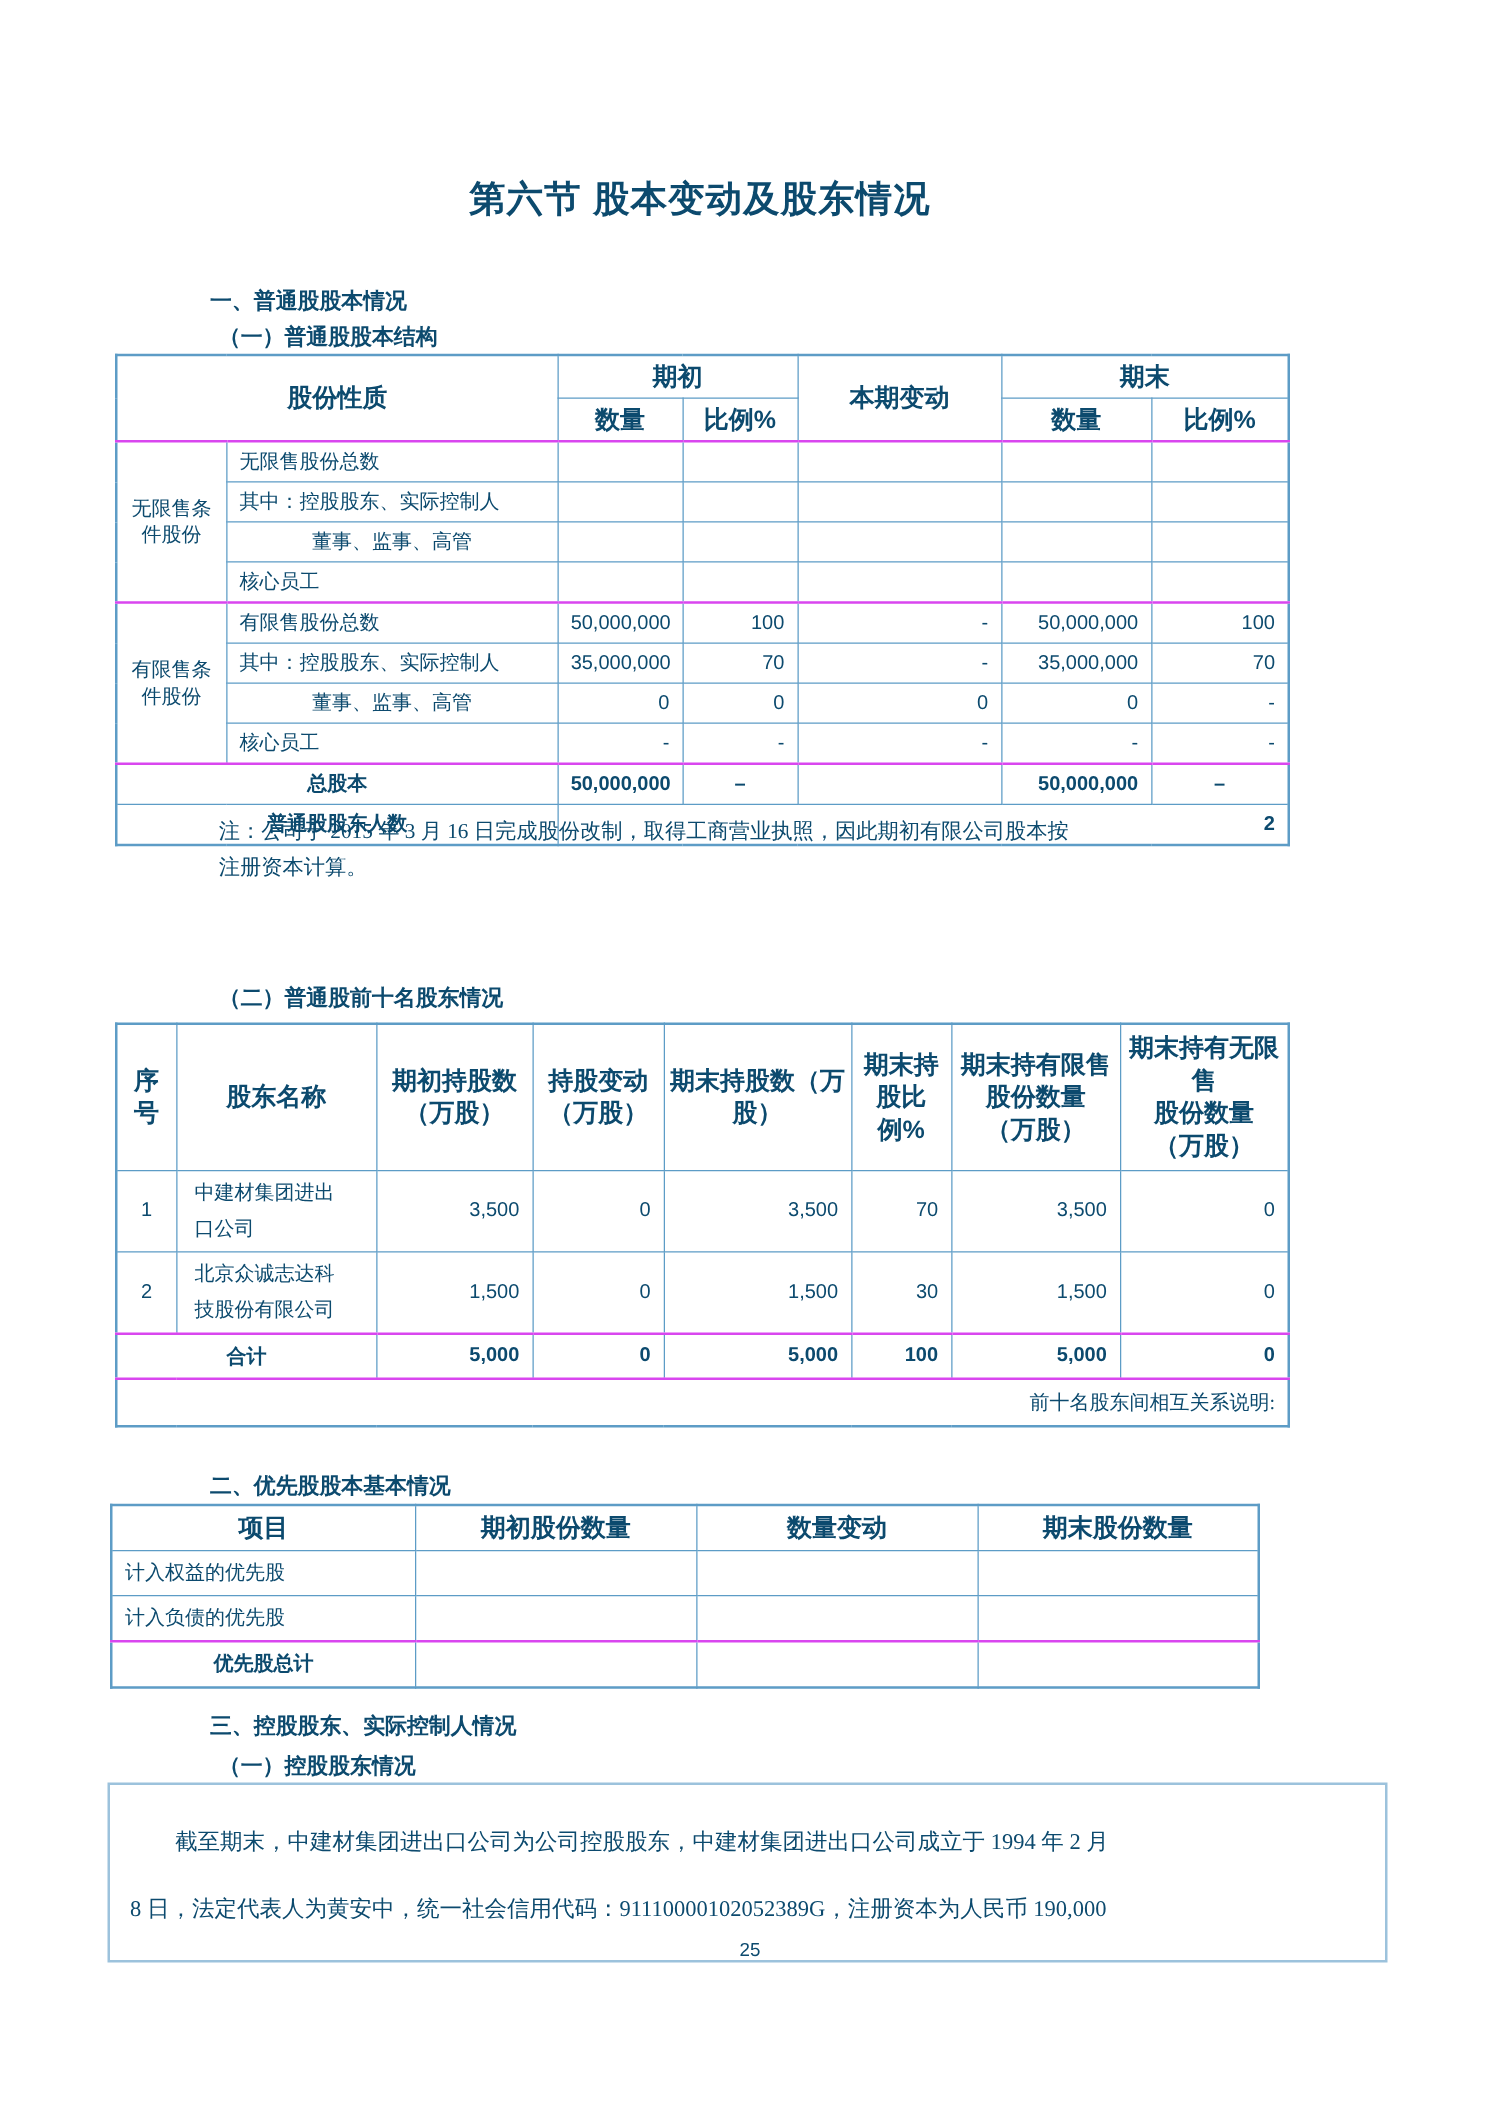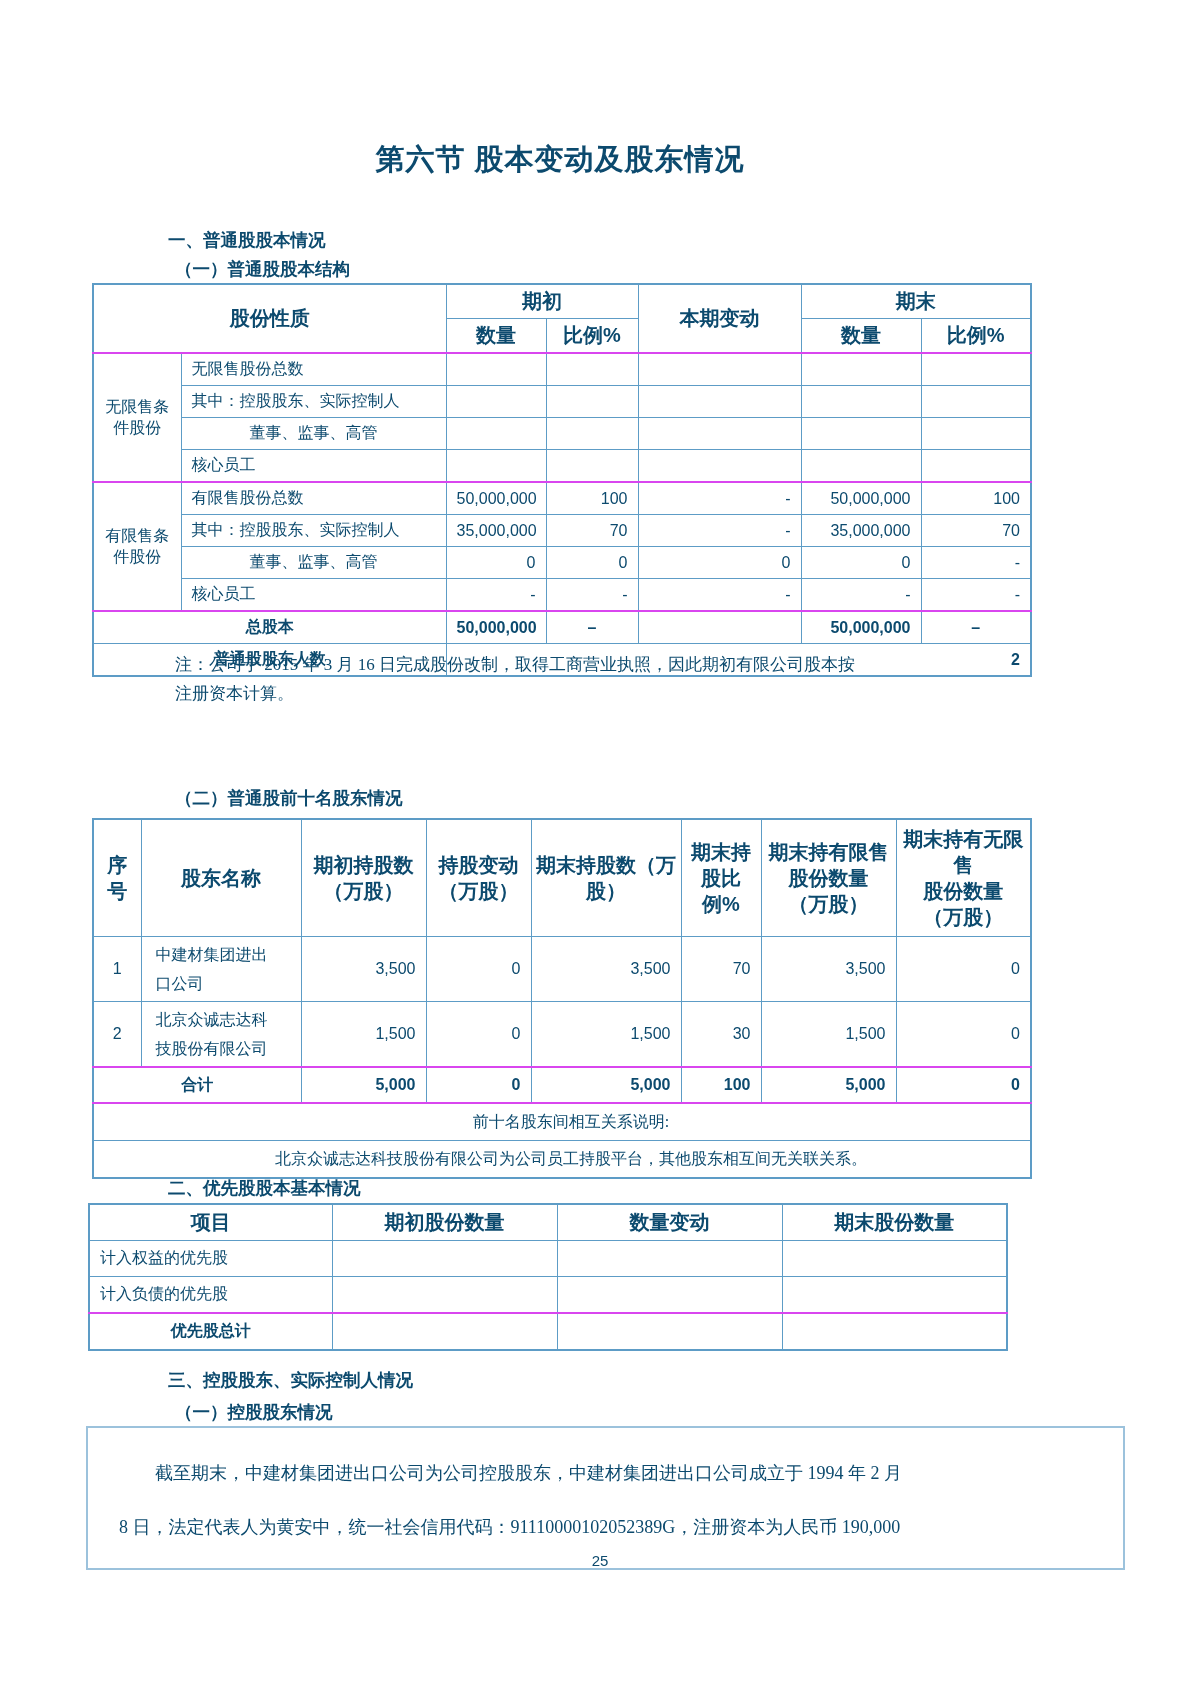--- a/index.html
+++ b/index.html
@@ -37,25 +37,25 @@
     font-family:"Liberation Sans", sans-serif; font-size:15.5px;
   }
   .ctr { text-align:center; font-family:"Liberation Sans", sans-serif; }
   .bold { font-weight:bold; }
   .t1 td { height:27px; }
   .t1 .hdr td { height:29px; }
   .t2 .hdr td { white-space:pre-line; line-height:26px; padding:6px 4px; }
   .t2 .shname { white-space:pre-line; line-height:29px; padding-left:14px; }
   .t2 .datarow td { height:60px; }
   .t2 .totalrow td { height:30px; }
-  .t2 .relrow td { height:32px; text-align:center; padding-left:28px; font-size:16px; }
+  .t2 .relrow td { height:32px; text-align:right; padding-left:28px; font-size:16px; }
   .t3 td { height:31px; }
   .para-box {
     border:2px solid #9cc2dc; background:#ffffff;
-    font-size:18px; padding:18px 24px 14px 31px;
+    font-size:18px; padding:18px 24px 14px 16px;
   }
   .para-line { line-height:54px; }
   .indent { text-indent:2em; }
   .pagenum {
     width:1200px; text-align:center;
     font-family:Liberation Sans, sans-serif; font-size:15px;
   }
 </style>
 </head>
 <body>
@@ -238,23 +238,20 @@
       <td class="num bold">5,000</td>
       <td class="num bold">0</td>
       <td class="num bold">5,000</td>
       <td class="num bold">100</td>
       <td class="num bold">5,000</td>
       <td class="num bold">0</td>
     </tr>
     <tr class="relrow sep-top">
       <td colspan="8">前十名股东间相互关系说明:</td>
     </tr>
-    <tr class="relrow">
-      <td colspan="8">北京众诚志达科技股份有限公司为公司员工持股平台，其他股东相互间无关联关系。</td>
-    </tr>
   </tbody>
     </table>
 
   <div class="abs h-sec" style="top:1176px; left:168px;">二、优先股股本基本情况</div>
 
   <table class="abs doc-table t3" style="top:1203px; left:88px; width:918px;">
     <colgroup>
       <col style="width:243px">
         <col style="width:225px">
         <col style="width:225px">

